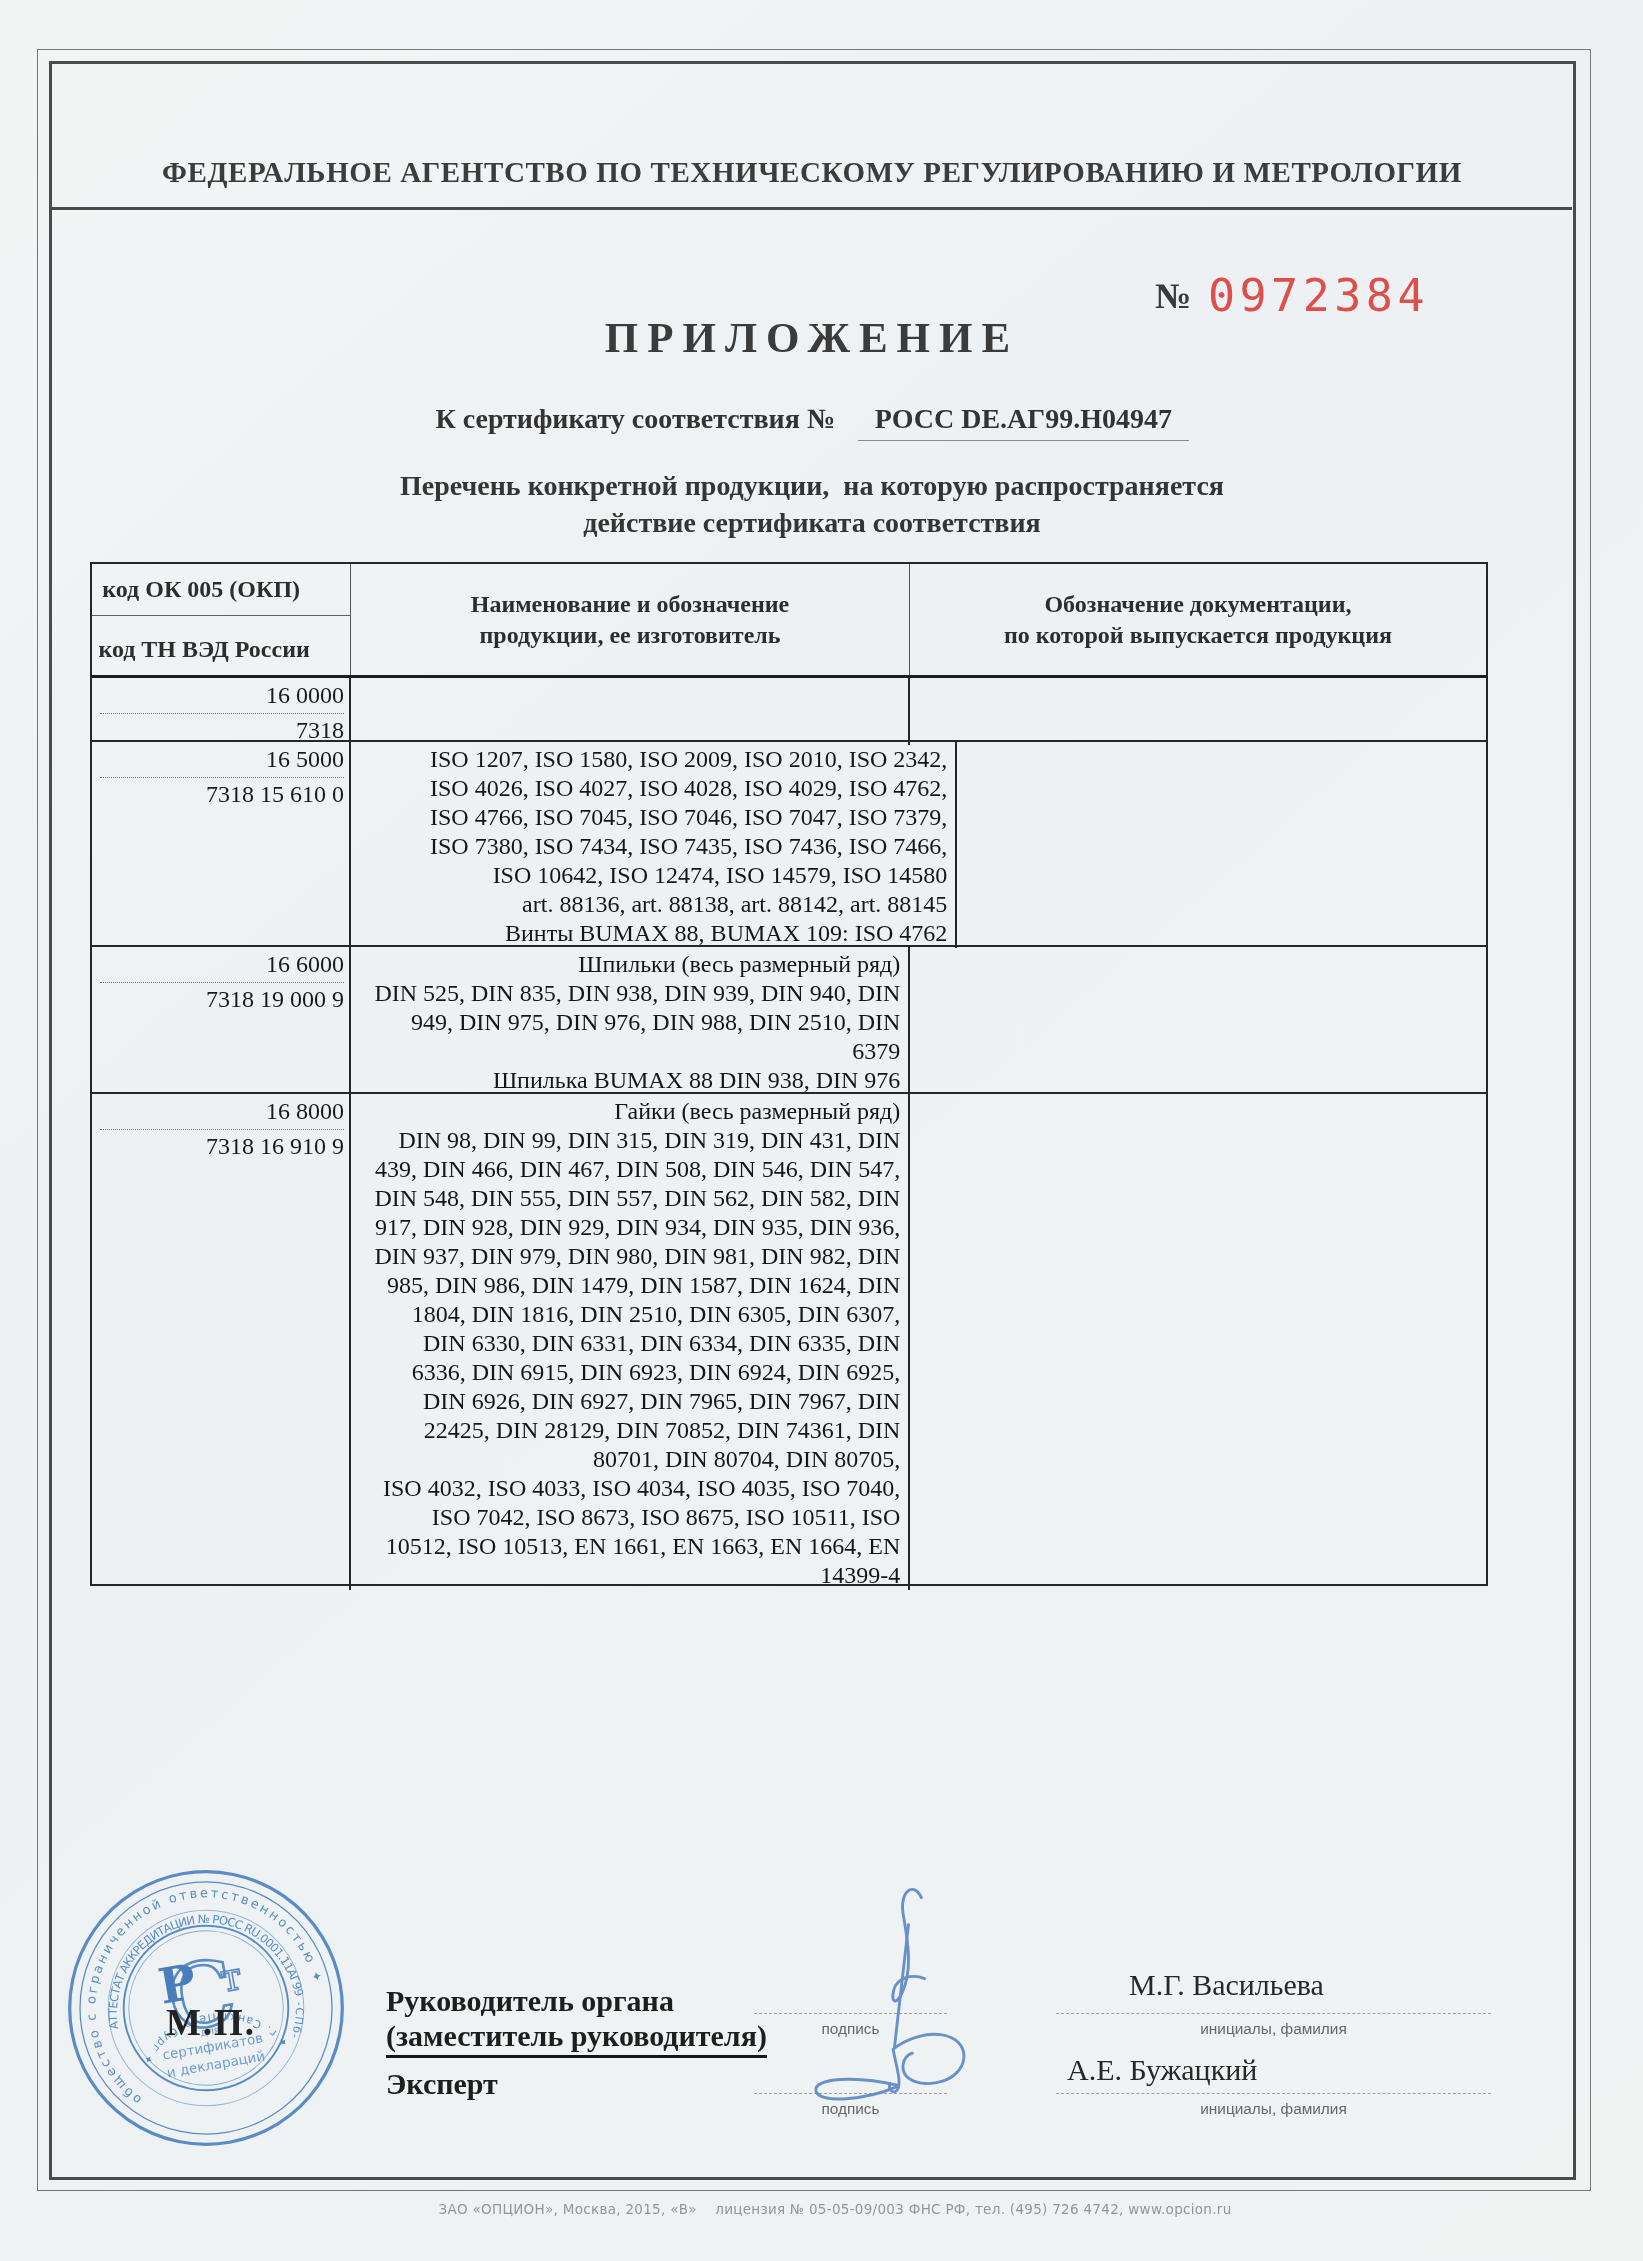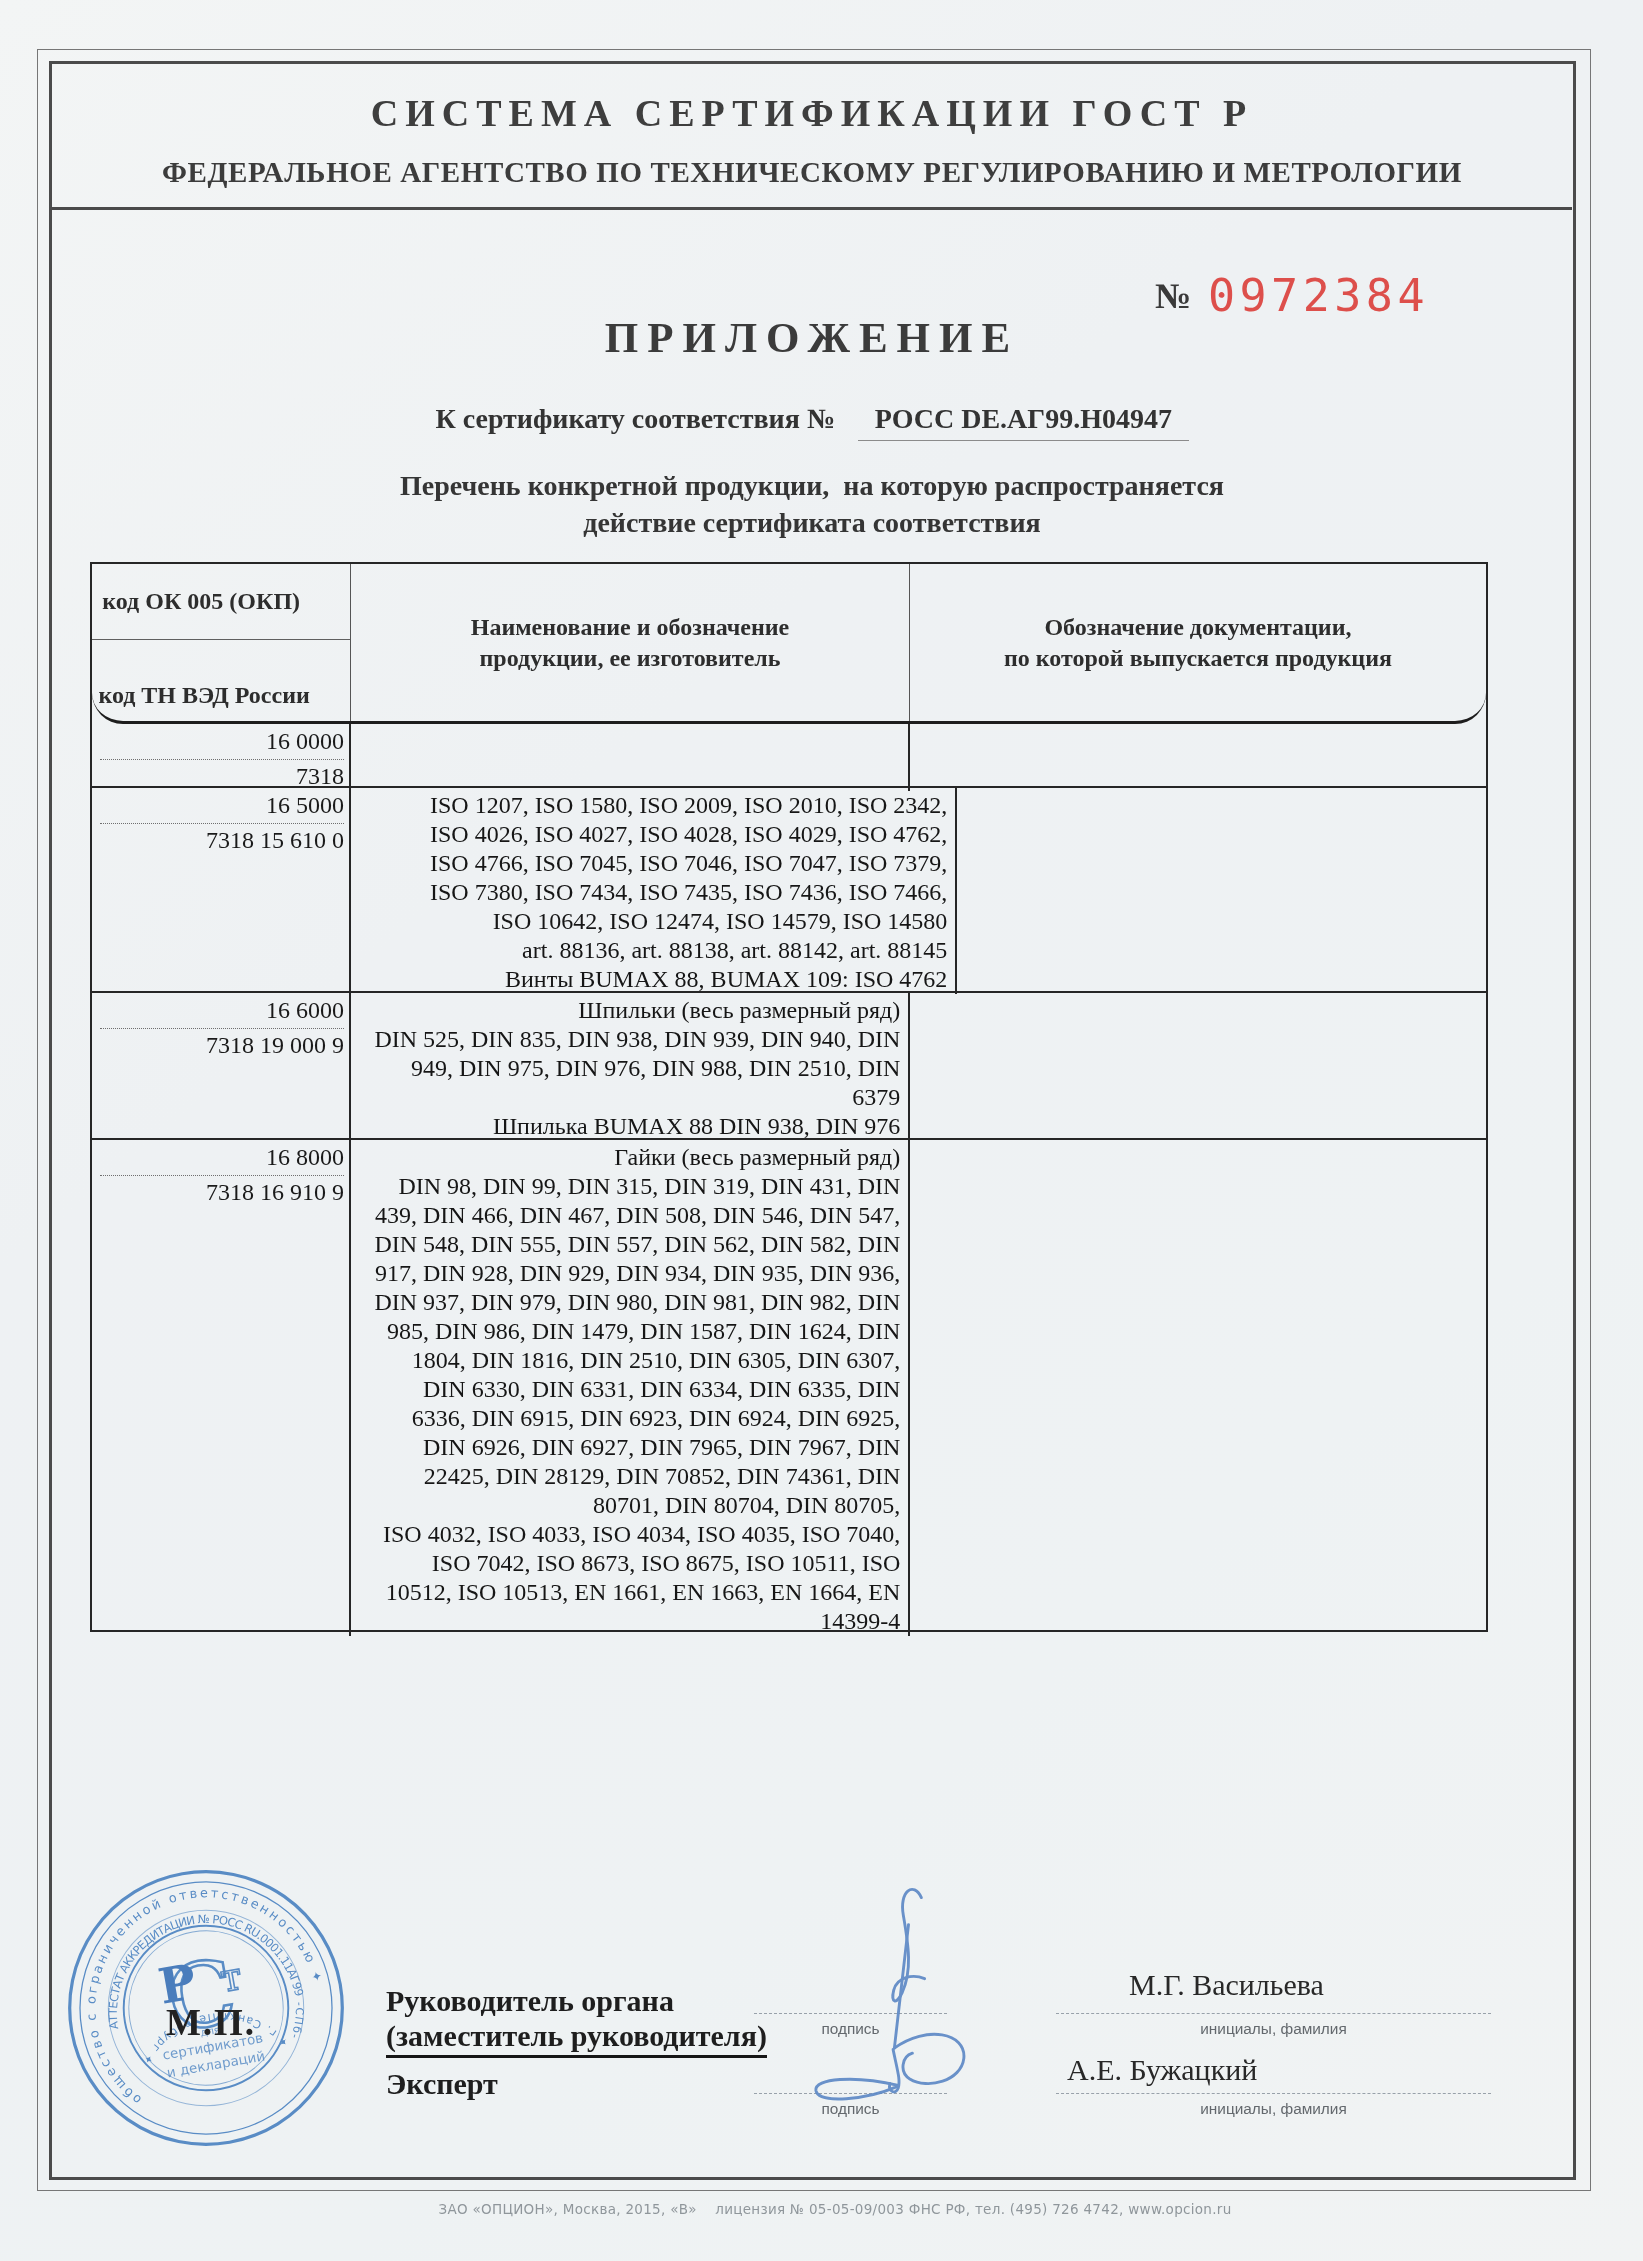--- a/index.html
+++ b/index.html
@@ -39,21 +39,21 @@
   .cert-label { font-size:28px; font-weight:bold; color:#333; }
   .cert-value { font-size:28px; font-weight:bold; color:#333; margin-left:23px;
     padding:0 16.7px 5.1px 16.7px; border-bottom:1.9px solid #8b8b8b; }
 
   .subtitle { top:467px; font-size:28px; font-weight:bold; color:#353535;
     line-height:37px; white-space:pre-wrap; }
 
   
   .table { position:absolute; left:90px; top:562px; width:1398px; border:2.6px solid #262626; }
   .trow { display:grid; grid-template-columns:259px 559px 1fr; }
-  .thead { height:160px; border-bottom:3.9px solid #1d1d1d; font-weight:bold; color:#2d2d2d;border-radius:31px; }
+  .thead { height:114px; border-bottom:3.9px solid #1d1d1d; font-weight:bold; color:#2d2d2d; }
   .thead .hc { font-size:24px; line-height:31px; }
   .hc1 { border-right:1.3px solid #555; display:flex; flex-direction:column; }
   .hc1-top { flex:1.05; display:flex; align-items:center; padding-left:10.3px;
     border-bottom:1.3px solid #5f5f5f; }
   .hc1-bot { flex:1; display:flex; align-items:flex-end; padding:0 0 10.3px 6.4px; }
   .hc2 { border-right:1.3px solid #555; }
   .hc2, .hc3 { display:flex; align-items:center; justify-content:center;
     text-align:center; white-space:pre-line; }
 
   .brow { border-bottom:2.6px solid #262626;text-align:right; }
@@ -86,21 +86,20 @@
     letter-spacing:0.3px; white-space:pre;padding-left:26px; }
 </style>
 </head>
 <body>
 
 <div class="page">
 
   <div class="outer-frame"></div>
   <div class="inner-frame"></div>
 
-  <div class="cz system-title">СИСТЕМА СЕРТИФИКАЦИИ ГОСТ Р</div>
   <div class="cz agency-title">ФЕДЕРАЛЬНОЕ АГЕНТСТВО ПО ТЕХНИЧЕСКОМУ РЕГУЛИРОВАНИЮ И МЕТРОЛОГИИ</div>
   <div class="header-divider"></div>
 
   <div class="blank-number">
     <span class="no">№</span>
     <span class="digits">0972384</span>
   </div>
 
   <div class="cz appendix-title">ПРИЛОЖЕНИЕ</div>
 

